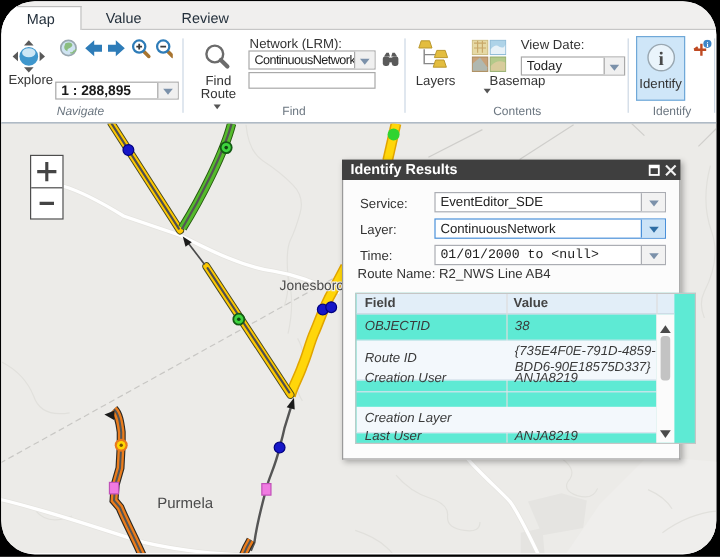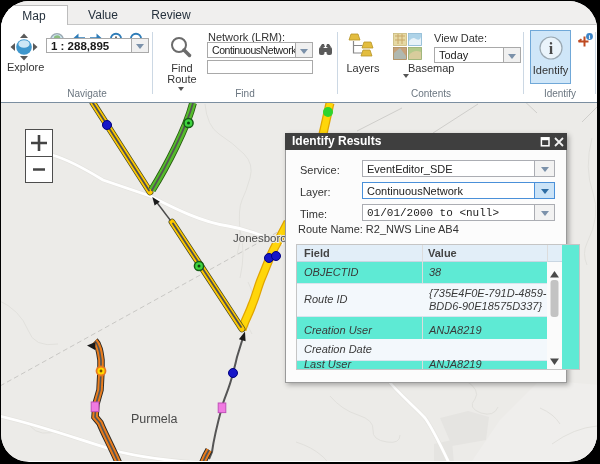--- a/index.html
+++ b/index.html
@@ -55,21 +55,21 @@
     <div id="tabMap">Map</div>
     <div class="tab" style="left:72px;width:60px;">Value</div>
     <div class="tab" style="left:138px;width:64px;">Review</div>
   </div>
 
   <div id="ribbon">
     <div class="vsep" style="left:151px;"></div>
     <div class="vsep" style="left:336px;"></div>
     <div class="vsep" style="left:522px;"></div>
     <div class="vsep" style="left:594px;"></div>
-    <div class="glabel" style="left:46px;">Navigate</div>
+    <div class="glabel" style="left:26px;font-style:italic;">Navigate</div>
     <div class="glabel" style="left:204px;">Find</div>
     <div class="glabel" style="left:390px;">Contents</div>
     <div class="glabel" style="left:519px;">Identify</div>
 
     <svg class="abs" style="left:8px;top:7px;" width="30" height="30" viewBox="0 0 30 30">
       <polygon points="15,1.5 19,6 11,6" fill="#595959"></polygon>
       <polygon points="15,28.5 19,24 11,24" fill="#595959"></polygon>
       <polygon points="1.5,15 6,11 6,19" fill="#595959"></polygon>
       <polygon points="28.5,15 24,11 24,19" fill="#595959"></polygon>
       <circle cx="15" cy="15" r="7.8" fill="#3f97cd"></circle>
@@ -84,21 +84,21 @@
       <polygon points="22,8.2 29.5,1.5 29.5,5.3 36,5.3 36,11.1 29.5,11.1 29.5,14.9" fill="#2e7cb8"></polygon>
       <polygon points="55,8.2 47.5,1.5 47.5,5.3 41,5.3 41,11.1 47.5,11.1 47.5,14.9" fill="#2e7cb8"></polygon>
       <line x1="70.5" y1="10.5" x2="75" y2="15" stroke="#a8742f" stroke-width="3" stroke-linecap="round"></line>
       <circle cx="67" cy="6.8" r="5.1" fill="#fff" stroke="#2e7cb8" stroke-width="1.9"></circle>
       <path d="M64.6,6.8 h4.8 M67,4.4 v4.8" stroke="#3a3a3a" stroke-width="1.5"></path>
       <line x1="90.5" y1="10.5" x2="95" y2="15" stroke="#a8742f" stroke-width="3" stroke-linecap="round"></line>
       <circle cx="87" cy="6.8" r="5.1" fill="#fff" stroke="#2e7cb8" stroke-width="1.9"></circle>
       <path d="M84.6,6.8 h4.8" stroke="#3a3a3a" stroke-width="1.5"></path>
     </svg>
 
-    <div class="combo" style="left:45px;top:13px;width:103px;height:15px;">
+    <div class="combo" style="left:45px;top:43px;width:103px;height:15px;">
       <div class="txt" style="font-size:11.5px;font-weight:bold;color:#1a1a1a;">1 : 288,895</div>
       <div class="btn"></div>
       <div class="carr" style="right:4px;top:5px;"></div>
     </div>
 
     <svg class="abs" style="left:168px;top:11px;" width="24" height="24" viewBox="0 0 24 24">
       <circle cx="10" cy="9" r="7" fill="none" stroke="#6b6b6b" stroke-width="2"></circle>
       <line x1="15" y1="14" x2="20.5" y2="19.5" stroke="#6b6b6b" stroke-width="3.5" stroke-linecap="round"></line>
     </svg>
     <div class="rlabel" style="left:166px;top:38px;width:30px;text-align:center;line-height:11px;">Find<br>Route</div>
@@ -307,26 +307,26 @@
           <div class="colsep" style="left:125px;"></div>
           <div class="colsep" style="left:250px;"></div>
           <div class="trow" style="top:17px;height:22px;">
             <div class="td" style="left:7px;top:4px;">OBJECTID</div>
             <div class="td" style="left:132px;top:4px;">38</div>
           </div>
           <div class="trow" style="top:39px;height:33px;background:#f3f8fc;">
             <div class="td" style="left:7px;top:9px;">Route ID</div>
             <div class="td" style="left:132px;top:3px;">{735E4F0E-791D-4859-<br>BDD6-90E18575D337}</div>
           </div>
-          <div class="trow" style="top:60px;height:22px;margin-top:15px;">
+          <div class="trow" style="top:60px;height:22px;">
             <div class="td" style="left:7px;top:4px;">Creation User</div>
             <div class="td" style="left:132px;top:4px;">ANJA8219</div>
           </div>
           <div class="trow" style="top:94px;height:22px;background:#f3f8fc;">
-            <div class="td" style="left:7px;top:4px;">Creation Date</div>
+            <div class="td" style="left:7px;top:4px;">Creation Layer</div>
           </div>
           <div class="trow" style="top:116px;height:9px;border-bottom:none;">
             <div class="td" style="left:7px;top:-3px;">Last User</div>
             <div class="td" style="left:132px;top:-3px;">ANJA8219</div>
           </div>
 
           <div class="abs" style="left:250px;top:17px;width:15px;height:108px;background:#fbfbfb;">
             <svg class="abs" style="left:0px;top:0px;" width="15" height="108" viewBox="0 0 15 108">
               <polygon points="7.5,9 12,15.5 3,15.5" fill="#4a4a4a"></polygon>
               <rect x="3.5" y="18" width="8" height="37" rx="3" fill="#c3c3c3"></rect>

